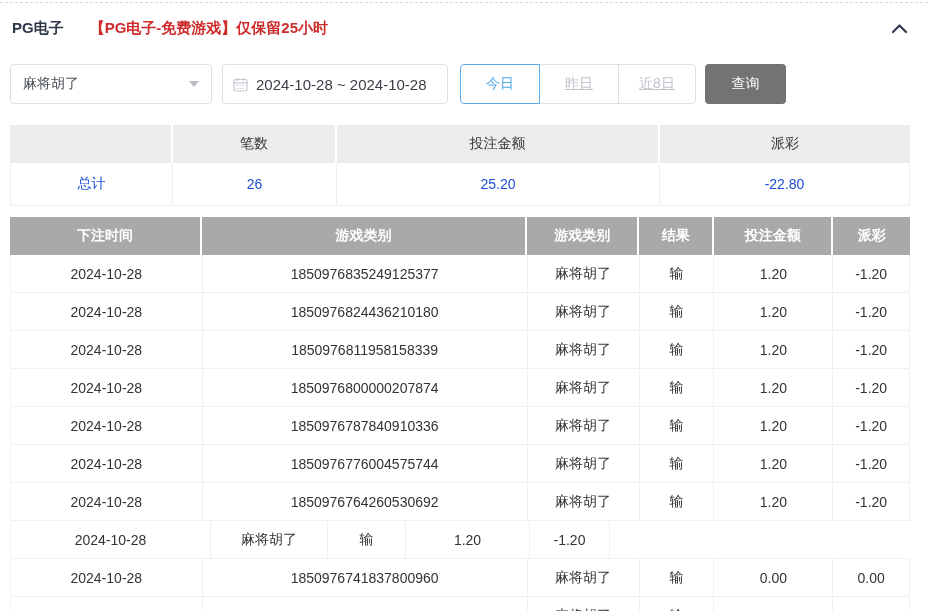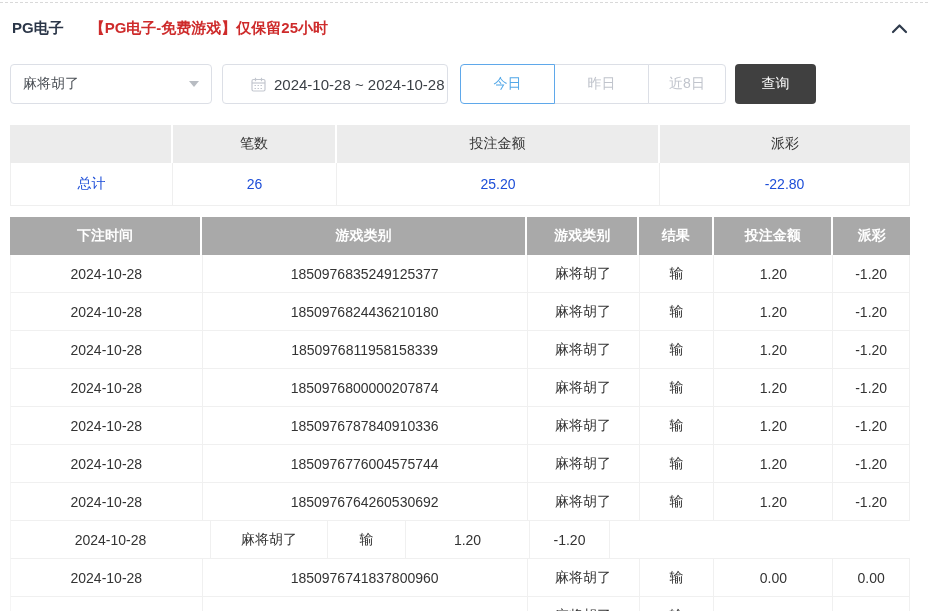--- a/index.html
+++ b/index.html
@@ -16,30 +16,30 @@
 
   
   .filter-bar { margin: 21px 10px 0 10px; height: 40px; display: flex; align-items: stretch; }
   .select-box { width: 202px; border: 1px solid #dcdfe6; border-radius: 4px;
     display: flex; align-items: center; padding: 0 12px; cursor: pointer; background:#fff; }
   .select-value { font-size: 14px; color: #4a4f55; }
   .caret-down { margin-left: auto; width: 0; height: 0;
     border-left: 5px solid transparent; border-right: 5px solid transparent;
     border-top: 6px solid #b8bcc2; }
   .date-box { width: 226px; margin-left: 10px; border: 1px solid #dcdfe6; border-radius: 4px;
-    display: flex; align-items: center; padding: 0 28px; cursor: pointer; background:#fff; }
+    display: flex; align-items: center; padding: 0 10px; cursor: pointer; background:#fff; }
   .date-value { font-size: 15px; color: #3a3f45; margin-left: 8px; white-space: nowrap; }
   .btn-group { margin-left: 12px; display: flex; }
-  .quick-btn { width: 95px; border: 1px solid #dcdfe6; background: #fff; font-size: 14px;
+  .quick-btn { width: 80px; border: 1px solid #dcdfe6; background: #fff; font-size: 14px;
     color: #c0c4cc; cursor: pointer; display:flex; align-items:center; justify-content:center; }
   .quick-btn:first-child { border-radius: 4px 0 0 4px; }
   .quick-btn:last-child { border-radius: 0 4px 4px 0; width: 78px; }
-  .quick-btn + .quick-btn { margin-left: -1px; }
+  .quick-btn + .quick-btn { margin-left: -1px; text-decoration: underline; }
   .quick-btn.active { color: #53a8e8; border-color: #5fa8ea; position: relative; z-index: 2; }
-  .search-btn { margin-left: 9px; width: 81px; background: #404040; border: none;
+  .search-btn { margin-left: 9px; width: 81px; background: #737373; border: none;
     border-radius: 4px; color: #fff; font-size: 14px; cursor: pointer; }
 
   
   .summary-table { margin: 21px 10px 0 10px; width: 900px; font-size: 14px; }
   .summary-head { display: flex; height: 38px; }
   .summary-head .cell { background: #ececec; color: #333; display: flex; align-items: center;
     justify-content: center; border-right: 2px solid #fff; }
   .summary-head .cell:last-child { border-right: none; }
   .summary-body { display: flex; height: 43px; border-bottom: 1px solid #efefef; }
   .summary-body .cell { display: flex; align-items: center; justify-content: center;

